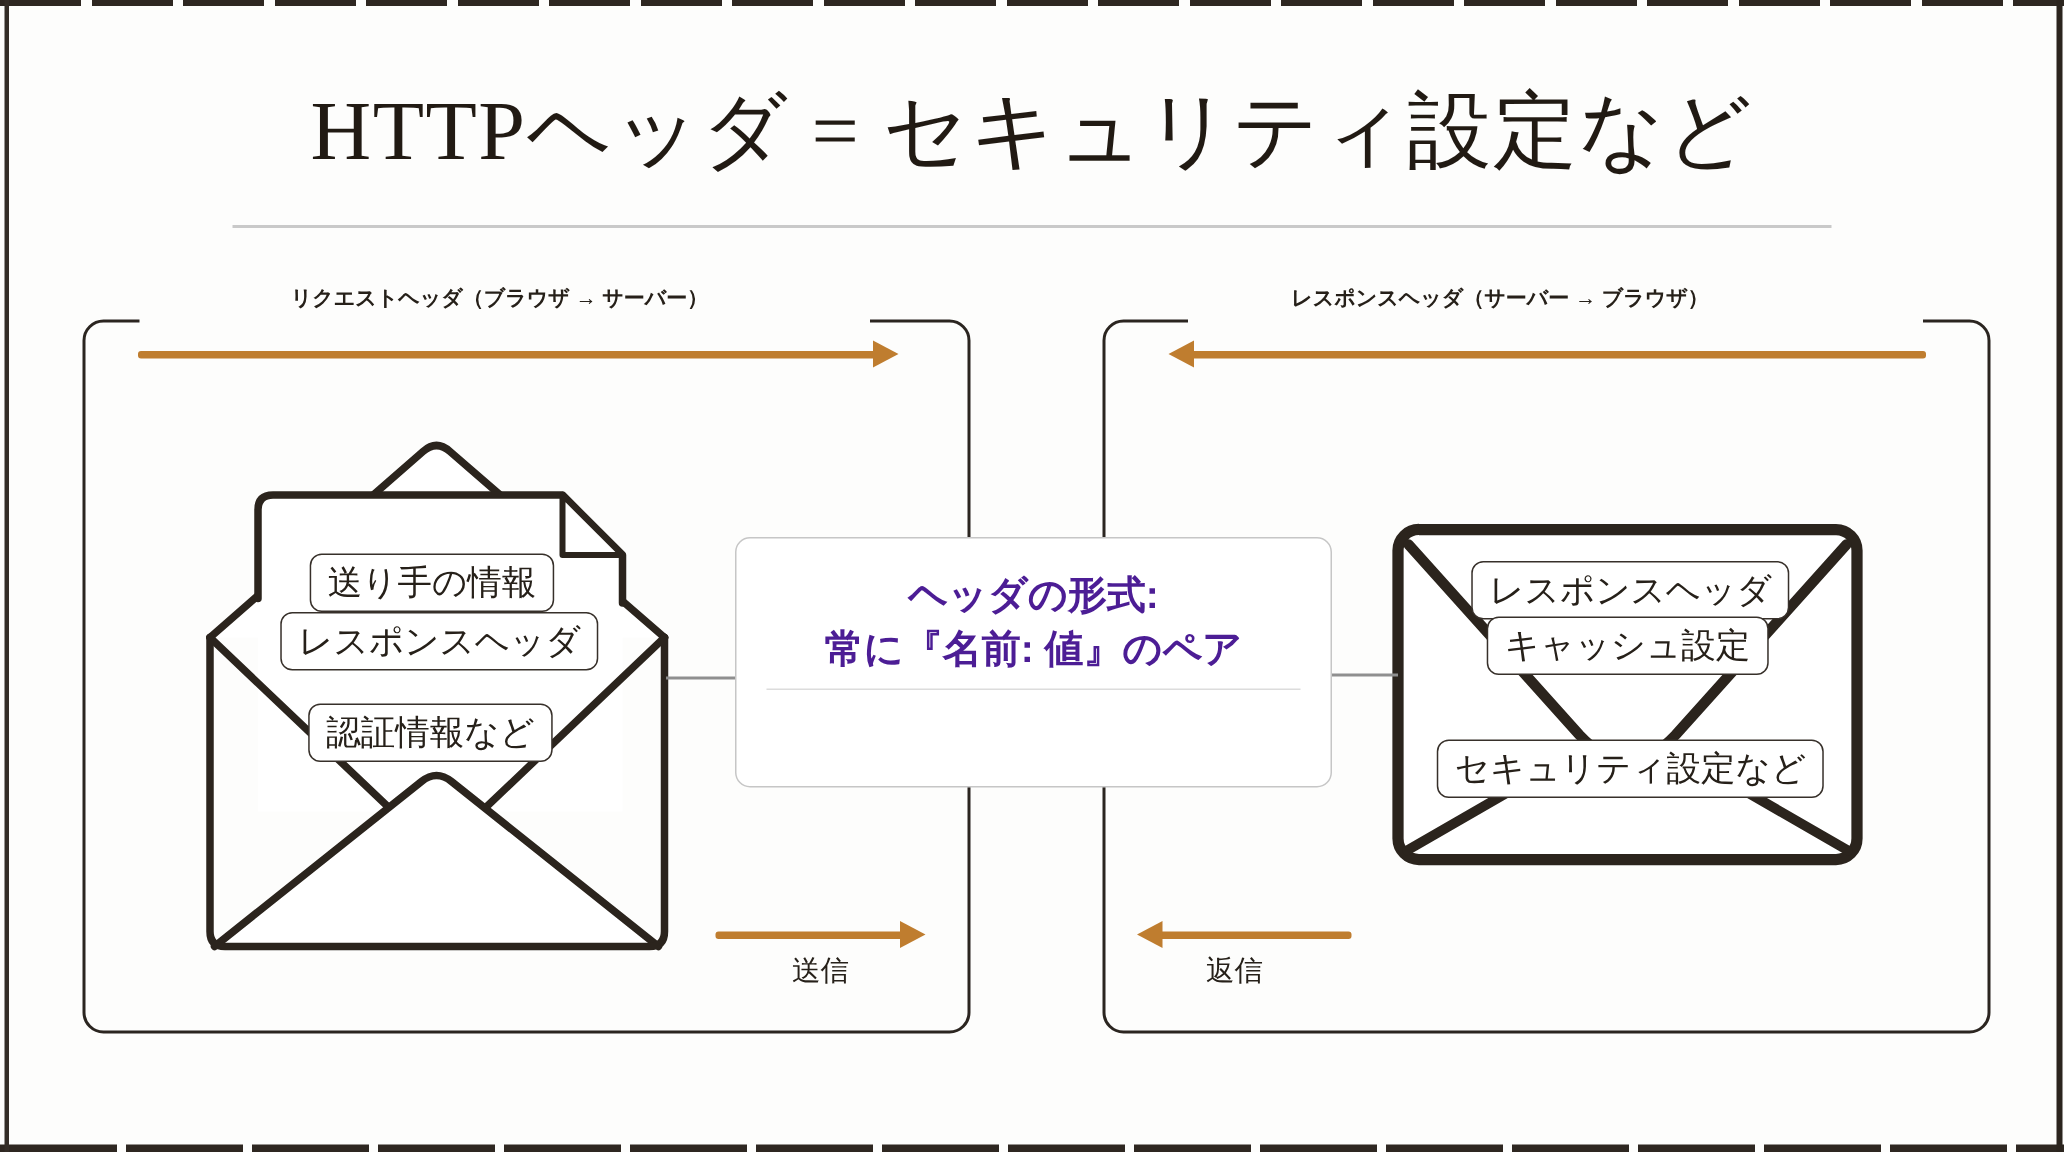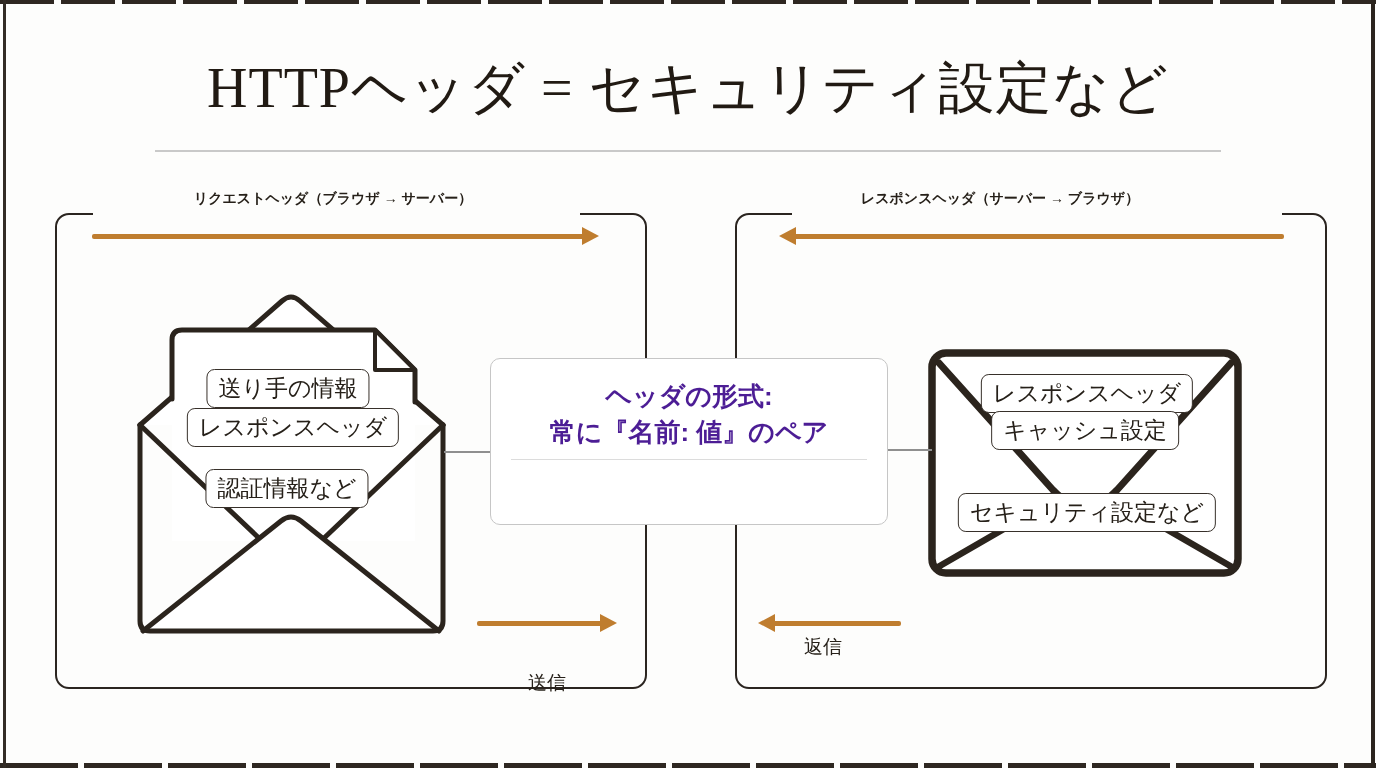--- a/index.html
+++ b/index.html
@@ -128,19 +128,19 @@
 <div class="abs center-box">
   <div class="cb-line">ヘッダの形式:</div>
   <div class="cb-line">常に『名前: 値』のペア</div>
   <div class="cb-rule"></div>
 </div>
 
 <div class="abs arrow" style="left:477px;top:614px;width:140px;">
   <div class="shaft" style="left:0;right:9px;"></div>
   <div class="head-r"></div>
 </div>
-<div class="abs arrow-label" style="left:547px;top:670px;text-align:right;">送信</div>
+<div class="abs arrow-label" style="left:547px;top:634px;text-align:right;">送信</div>
 
 <div class="abs arrow" style="left:758px;top:614px;width:143px;">
   <div class="shaft" style="left:9px;right:0;"></div>
   <div class="head-l"></div>
 </div>
 <div class="abs arrow-label" style="left:823px;top:634px;">返信</div>
 
 </body></html>

